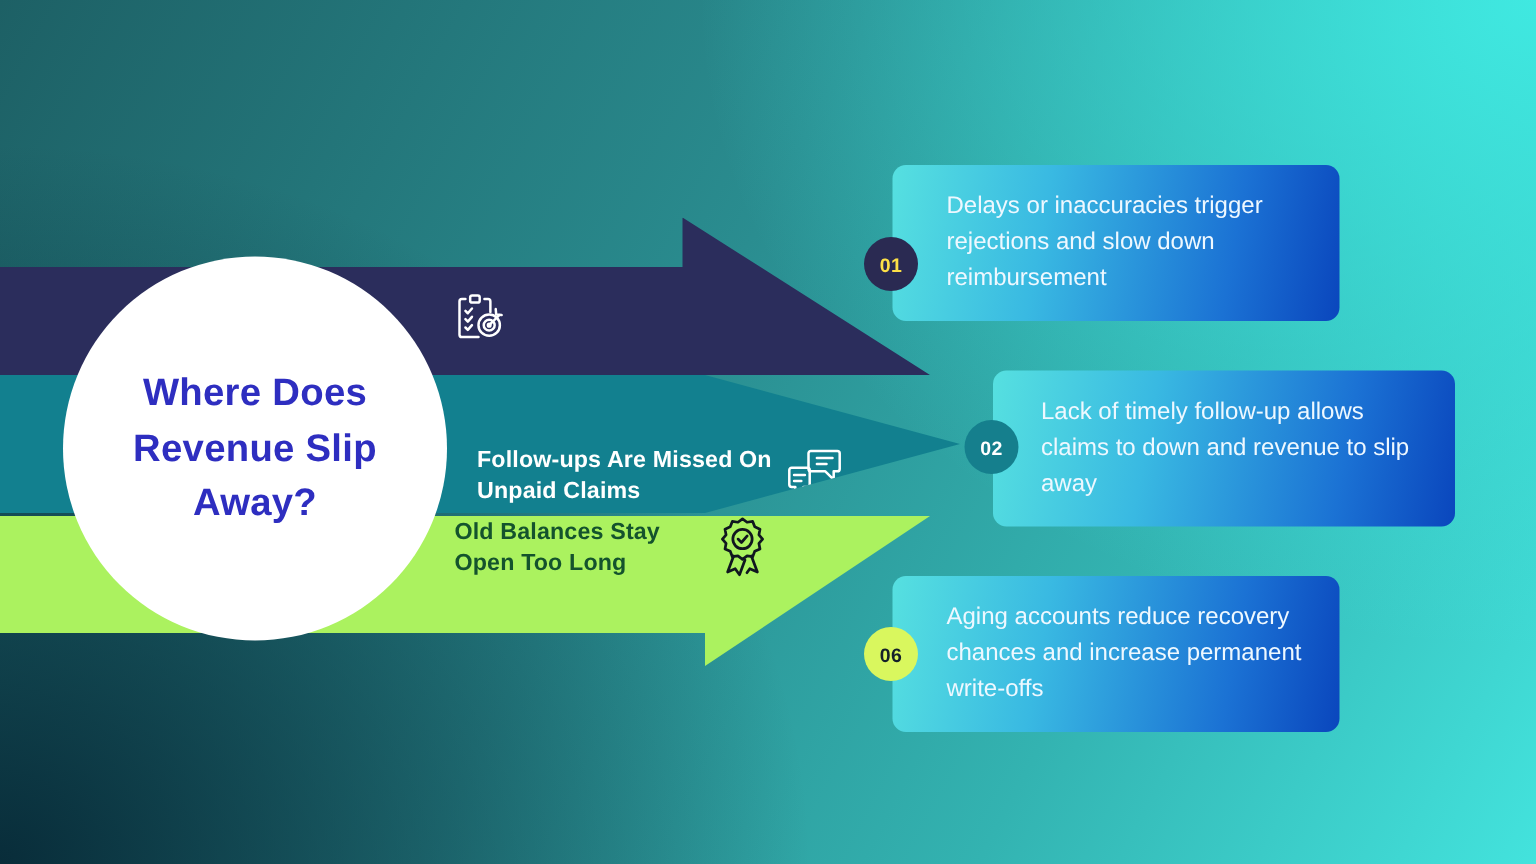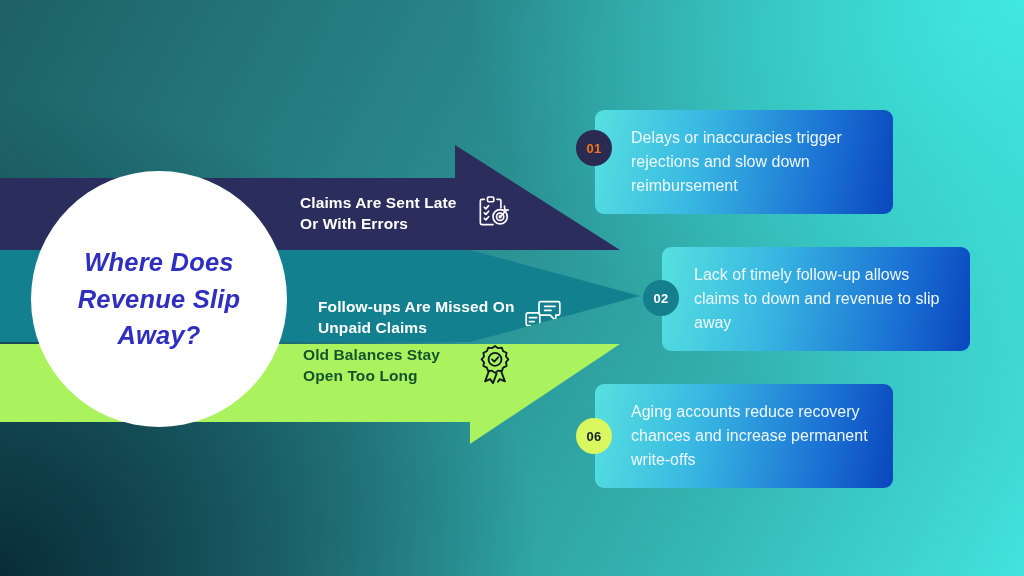--- a/index.html
+++ b/index.html
@@ -75,31 +75,30 @@
     letter-spacing: 0.1px;
   }
   .arrow-1 .arrow-label, .arrow-2 .arrow-label { color: #ffffff; }
   .arrow-3 .arrow-label { color: #14532d; }
   .arrow-2 .arrow-inner { width: 245px; margin-top: 43px; }
   .arrow-icon { flex: none; }
 
   
   #circle {
     position: absolute;
-    left: 31px;
+    left: 42px;
     top: 171px;
     width: 256px;
     height: 256px;
     border-radius: 50%;
     background: #ffffff;
     display: flex;
     align-items: center;
     justify-content: flex-start;
     text-align: center;
-    font-style: italic;
   }
   #circle-title {
     color: #2e2ec0;
     font-size: 25.5px;
     font-weight: bold;
     line-height: 1.45;
     letter-spacing: 0.2px;
     padding: 0 26px;
   }
 
@@ -126,32 +125,31 @@
     width: 36px;
     height: 36px;
     border-radius: 50%;
     display: flex;
     align-items: center;
     justify-content: center;
     font-size: 13px;
     font-weight: bold;
     letter-spacing: 0.3px;
   }
-  .badge-1 { left: -19px; top: 20px; background: #2a2a52; color: #f97316; }
+  .badge-1 { left: -19px; top: 48px; background: #2a2a52; color: #fde047; }
   .badge-2 { left: -19px; top: 33px; background: #157f8d; color: #ffffff; }
   .badge-3 { left: -19px; top: 34px; background: #d9f75e; color: #14202a; }
 </style>
 </head>
 <body>
 
 <div id="stage">
 
   <div class="arrow arrow-1">
     <div class="arrow-inner">
-      <div class="arrow-label">Claims Are Sent Late Or With Errors</div>
       <div class="arrow-icon">
         <svg width="38" height="38" viewBox="0 0 48 48" fill="none" stroke="#ffffff" stroke-width="2.1" stroke-linecap="round" stroke-linejoin="round">
           <path d="M13 8h-3a2 2 0 0 0-2 2v28a2 2 0 0 0 2 2h14"></path>
           <path d="M29 8h3a2 2 0 0 1 2 2v9"></path>
           <rect x="17" y="5" width="8" height="6" rx="1.6"></rect>
           <path d="M13 18l2 2 3.5-4"></path>
           <path d="M13 25l2 2 3.5-4"></path>
           <path d="M13 32l2 2 3.5-4"></path>
           <circle cx="33" cy="30" r="9"></circle>
           <circle cx="33" cy="30" r="4.6"></circle>

